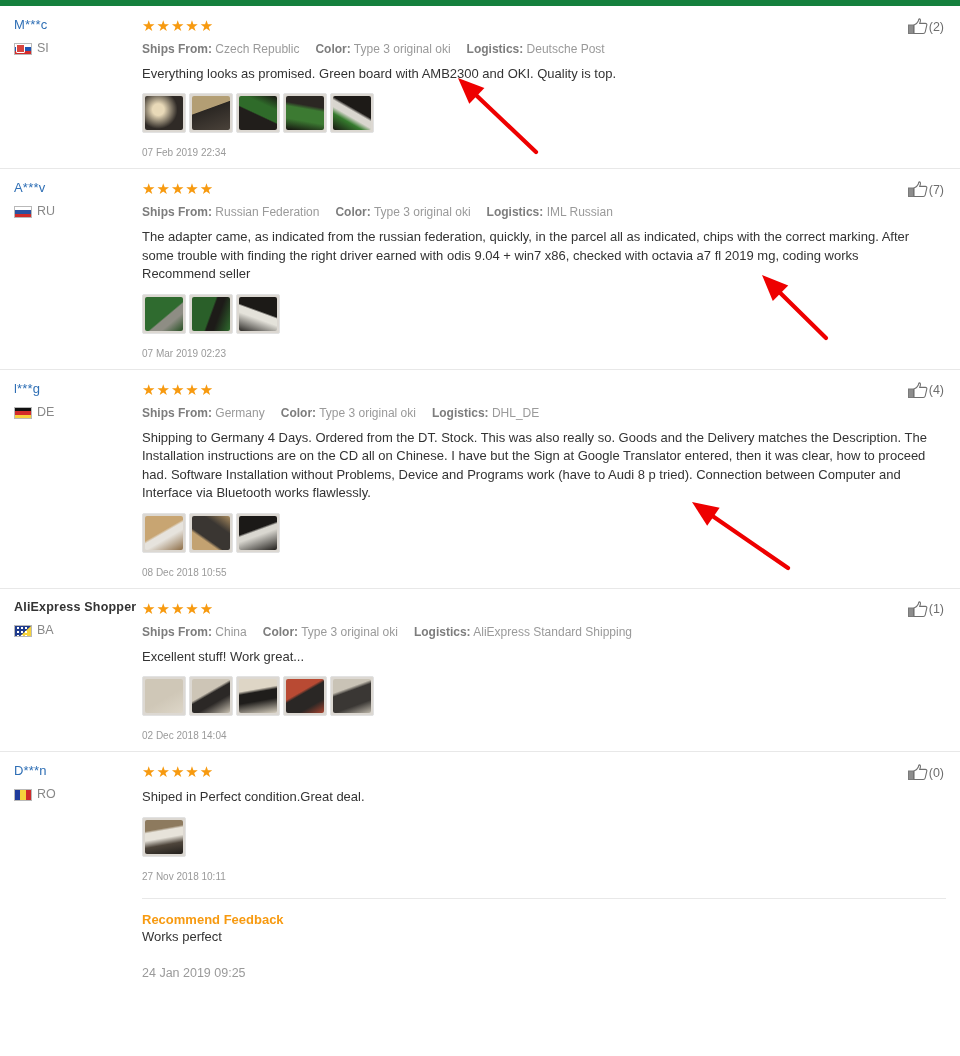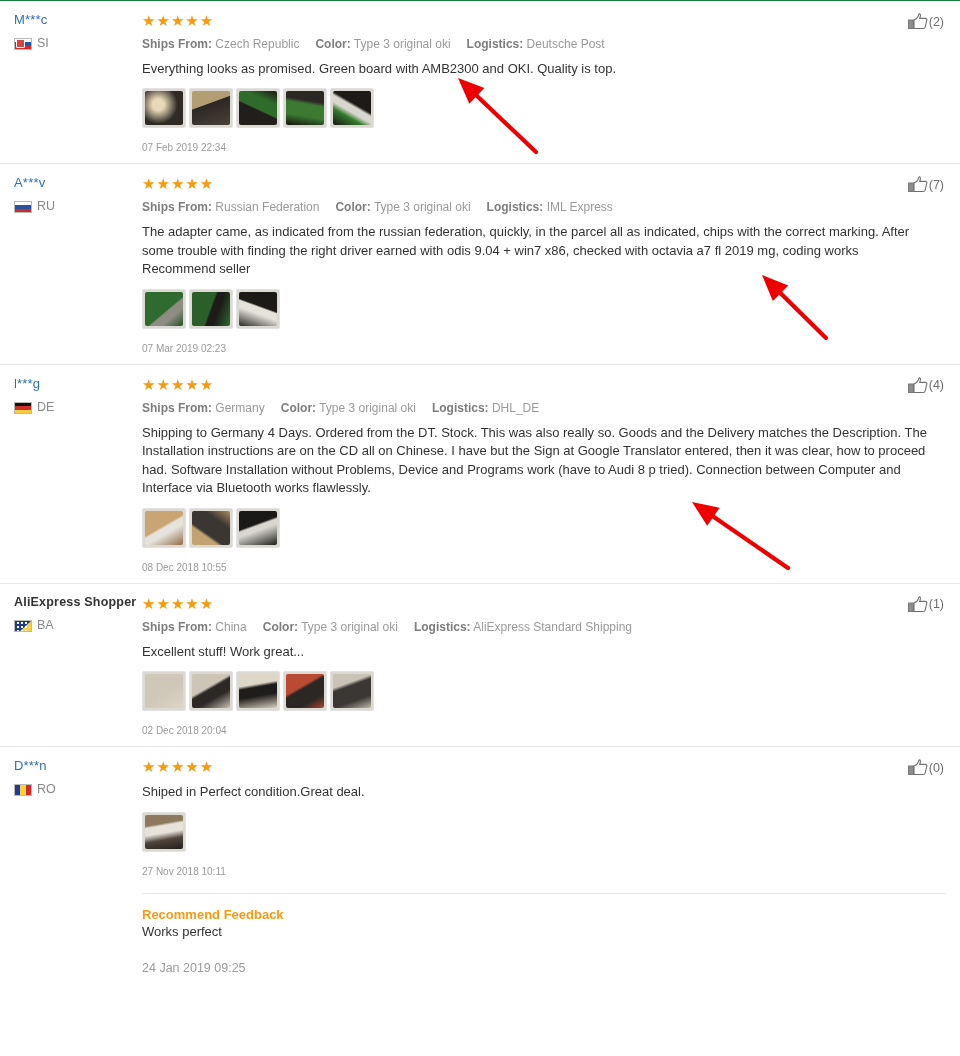--- a/index.html
+++ b/index.html
@@ -17,21 +17,21 @@
   }
 
   #reviews { width: 960px; position: relative; }
 
   .review {
     position: relative;
     display: flex;
     border-top: 1px solid #e8e8e8;
     padding: 10px 14px 10px 14px;
   }
-  .review:first-child { border-top: 1px solid #15803d; }
+  .review:first-child { border-top: 6px solid #15803d; }
 
   
   .user-col {
     width: 126px;
     flex: 0 0 126px;
     padding-top: 1px;
   }
   .user-name {
     color: #2f6fb5;
     font-size: 13px;
@@ -240,21 +240,21 @@
     <div class="review">
       <div class="user-col">
         <div class="user-name">A***v</div>
         <div class="user-loc">
           <span class="flag flag-ru"></span>
           <span class="loc-code">RU</span>
         </div>
       </div>
       <div class="content-col">
         <div class="stars" title="5/5"><span>★</span><span>★</span><span>★</span><span>★</span><span>★</span></div>
-        <div class="attrs"><span class="grp"><span class="k">Ships From:</span> <span class="v">Russian Federation</span></span><span class="grp"><span class="k">Color:</span> <span class="v">Type 3 original oki</span></span><span class="grp"><span class="k">Logistics:</span> <span class="v">IML Express</span></span></div>
+        <div class="attrs"><span class="grp"><span class="k">Ships From:</span> <span class="v">Russian Federation</span></span><span class="grp"><span class="k">Color:</span> <span class="v">Type 3 original oki</span></span><span class="grp"><span class="k">Logistics:</span> <span class="v">IML Russian</span></span></div>
         <div class="body-text">The adapter came, as indicated from the russian federation, quickly, in the parcel all as indicated, chips with the correct marking. After some trouble with finding the right driver earned with odis 9.04 + win7 x86, checked with octavia a7 fl 2019 mg, coding works Recommend seller</div>
         <div class="thumbs">
           <div class="thumb t-pcb">
             <i></i>
           </div>
           <div class="thumb t-pcb2">
             <i></i>
           </div>
           <div class="thumb t-pcb3">
             <i></i>
@@ -325,21 +325,21 @@
           <div class="thumb t-bag3">
             <i></i>
           </div>
           <div class="thumb t-red">
             <i></i>
           </div>
           <div class="thumb t-grey">
             <i></i>
           </div>
         </div>
-        <div class="date">02 Dec 2018 20:04</div>
+        <div class="date">02 Dec 2018 14:04</div>
       </div>
       <div class="likes">
         <svg width="20" height="17" viewBox="0 0 20 17">
           <rect x="0.5" y="7" width="5" height="8.5" fill="#8d8d8d" stroke="#7a7a7a" stroke-width="1"></rect>
           <path d="M6 15.5 L6 7 C6 7 9.2 5.6 10.2 3.2 C10.7 2 10.4 0.9 11.3 0.9 C12.4 0.9 12.6 2.3 12.3 3.4 C12.1 4.3 11.6 5.4 11.6 5.4 L17.3 5.4 C18.4 5.4 19.1 6.2 18.8 7.1 L17.2 14 C17 15 16.2 15.5 15.2 15.5 Z" fill="#ffffff" stroke="#6f6f6f" stroke-width="1.1" stroke-linejoin="round"></path>
         </svg>
         <span class="cnt">(1)</span>
       </div>
     </div>
     <div class="review">

